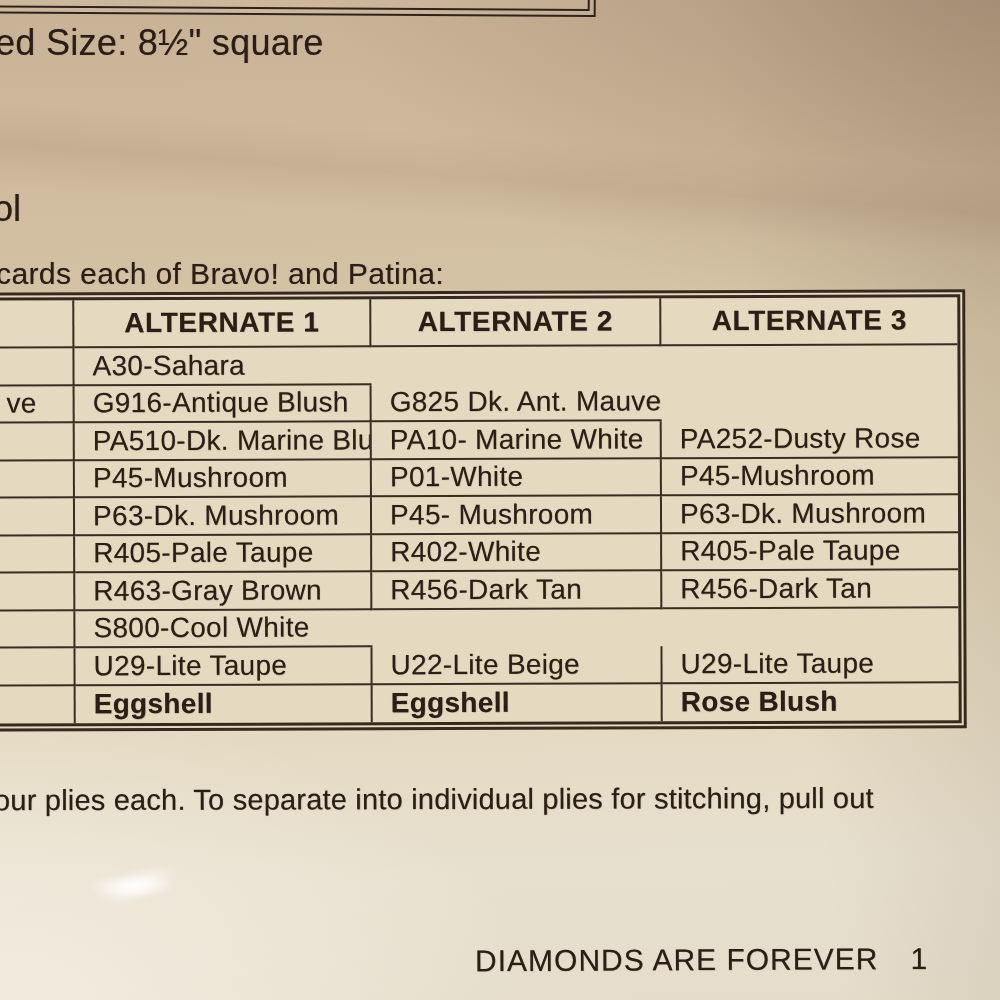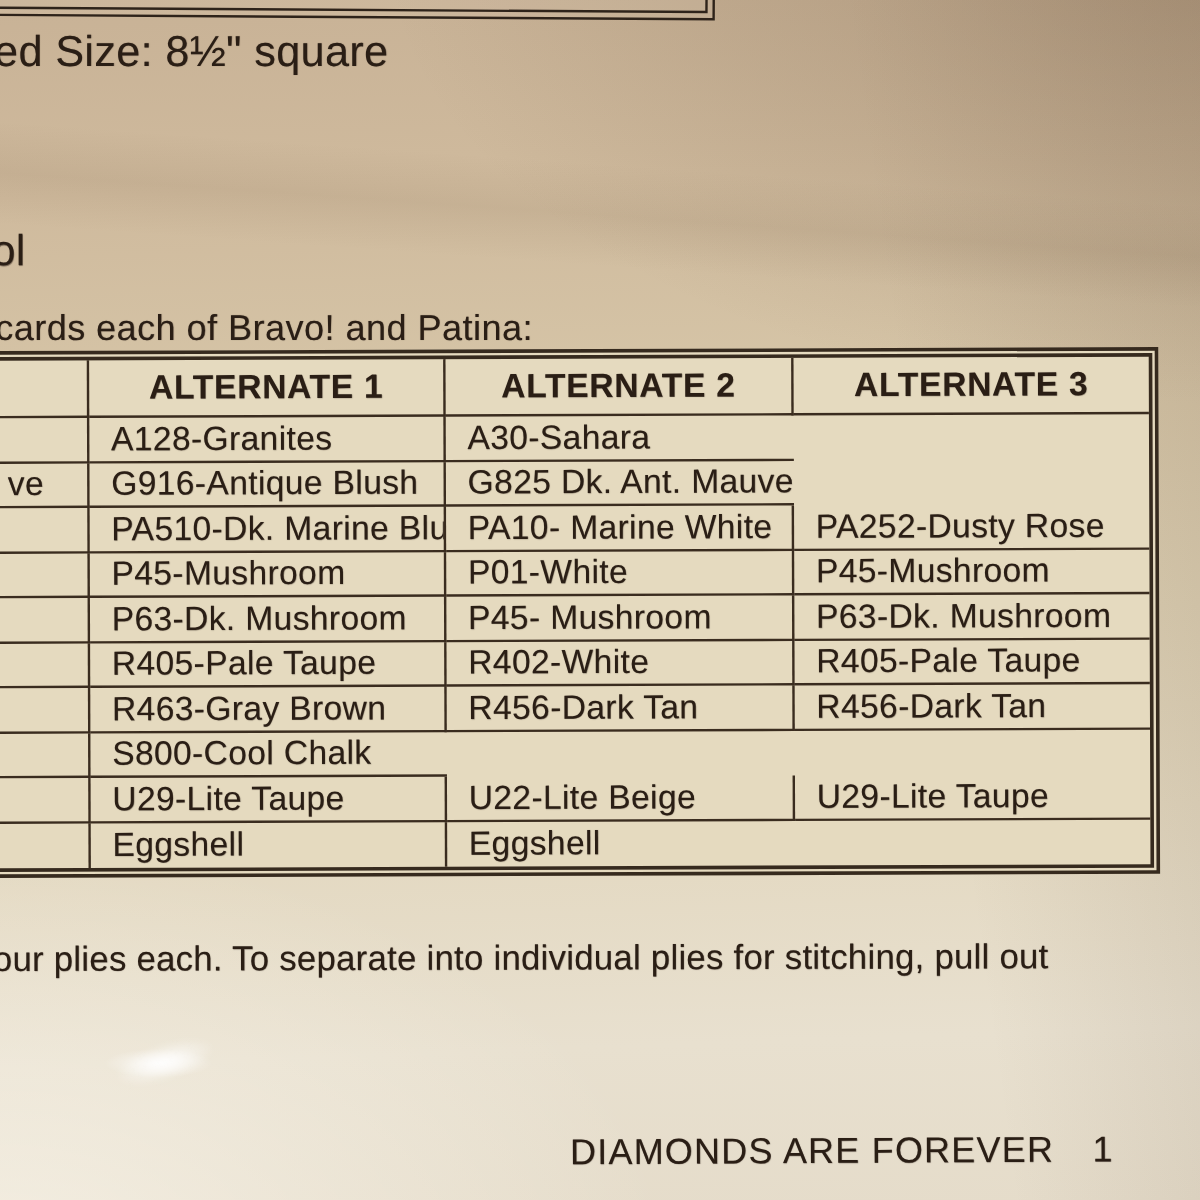--- a/index.html
+++ b/index.html
@@ -36,21 +36,21 @@
   }
   .trow{ display:grid; grid-template-columns:137px 297px 290px 296px; }
   .tcell{
     display:flex; align-items:center; height:37.5px; box-sizing:border-box;
     border-right:2px solid #3a2c1f; border-bottom:2px solid #3a2c1f;
     font-size:28px; letter-spacing:0.3px; padding-left:18px;
     color:#2a1e15; text-shadow:0.3px 0.3px 0.7px rgba(42,30,21,0.5);
     overflow:hidden; white-space:nowrap;
   }
   .trow .tcell:last-child{ border-right:none; }
-  .trow:last-child .tcell{ border-bottom:none; }
+  .trow:last-child .tcell{ border-bottom:none;font-weight:bold; }
   .thead .tcell{ height:48px; font-weight:bold; justify-content:center; padding-left:0; letter-spacing:0.6px; }
   .tcell.col0{ justify-content:flex-end; padding-left:0; padding-right:36px; }
   .thead .tcell.col0{ padding-right:0; }
 
   #plies-line{ left:-6px; top:783px; font-size:29px; letter-spacing:0.2px; transform:rotate(-0.15deg); }
 
   #footer-line{ left:475px; top:943px; font-size:30px; letter-spacing:1px; transform:rotate(-0.3deg); }
   #footer-page{ margin-left:32px; }
 
   .glare{
@@ -76,21 +76,20 @@
 
 <div id="alt-table">
     <div class="trow thead">
       <div class="tcell col0"></div>
       <div class="tcell col1">ALTERNATE 1</div>
       <div class="tcell col2">ALTERNATE 2</div>
       <div class="tcell col3">ALTERNATE 3</div>
     </div>
     <div class="trow">
       <div class="tcell col0"></div>
-      <div class="tcell col1">A128-Granites</div>
       <div class="tcell col2">A30-Sahara</div>
     </div>
     <div class="trow">
       <div class="tcell col0">ve</div>
       <div class="tcell col1">G916-Antique Blush</div>
       <div class="tcell col3">G825 Dk. Ant. Mauve</div>
     </div>
     <div class="trow">
       <div class="tcell col0"></div>
       <div class="tcell col1">PA510-Dk. Marine Blue</div>
@@ -116,32 +115,33 @@
       <div class="tcell col3">R405-Pale Taupe</div>
     </div>
     <div class="trow">
       <div class="tcell col0"></div>
       <div class="tcell col1">R463-Gray Brown</div>
       <div class="tcell col2">R456-Dark Tan</div>
       <div class="tcell col3">R456-Dark Tan</div>
     </div>
     <div class="trow">
       <div class="tcell col0"></div>
-      <div class="tcell col2">S800-Cool Chalk</div>
+      <div class="tcell col2">S800-Cool White</div>
     </div>
     <div class="trow">
       <div class="tcell col0"></div>
       <div class="tcell col1">U29-Lite Taupe</div>
       <div class="tcell col2">U22-Lite Beige</div>
       <div class="tcell col3">U29-Lite Taupe</div>
     </div>
     <div class="trow">
       <div class="tcell col0"></div>
       <div class="tcell col1">Eggshell</div>
       <div class="tcell col2">Eggshell</div>
+      <div class="tcell col3">Rose Blush</div>
     </div>
   </div>
 
 <div id="plies-line" class="frag ink">our plies each. To separate into individual plies for stitching, pull out</div>
 
 <div id="footer-line" class="frag ink">
   <span>DIAMONDS ARE FOREVER</span><span id="footer-page">1</span>
 </div>
 
 </body></html>

